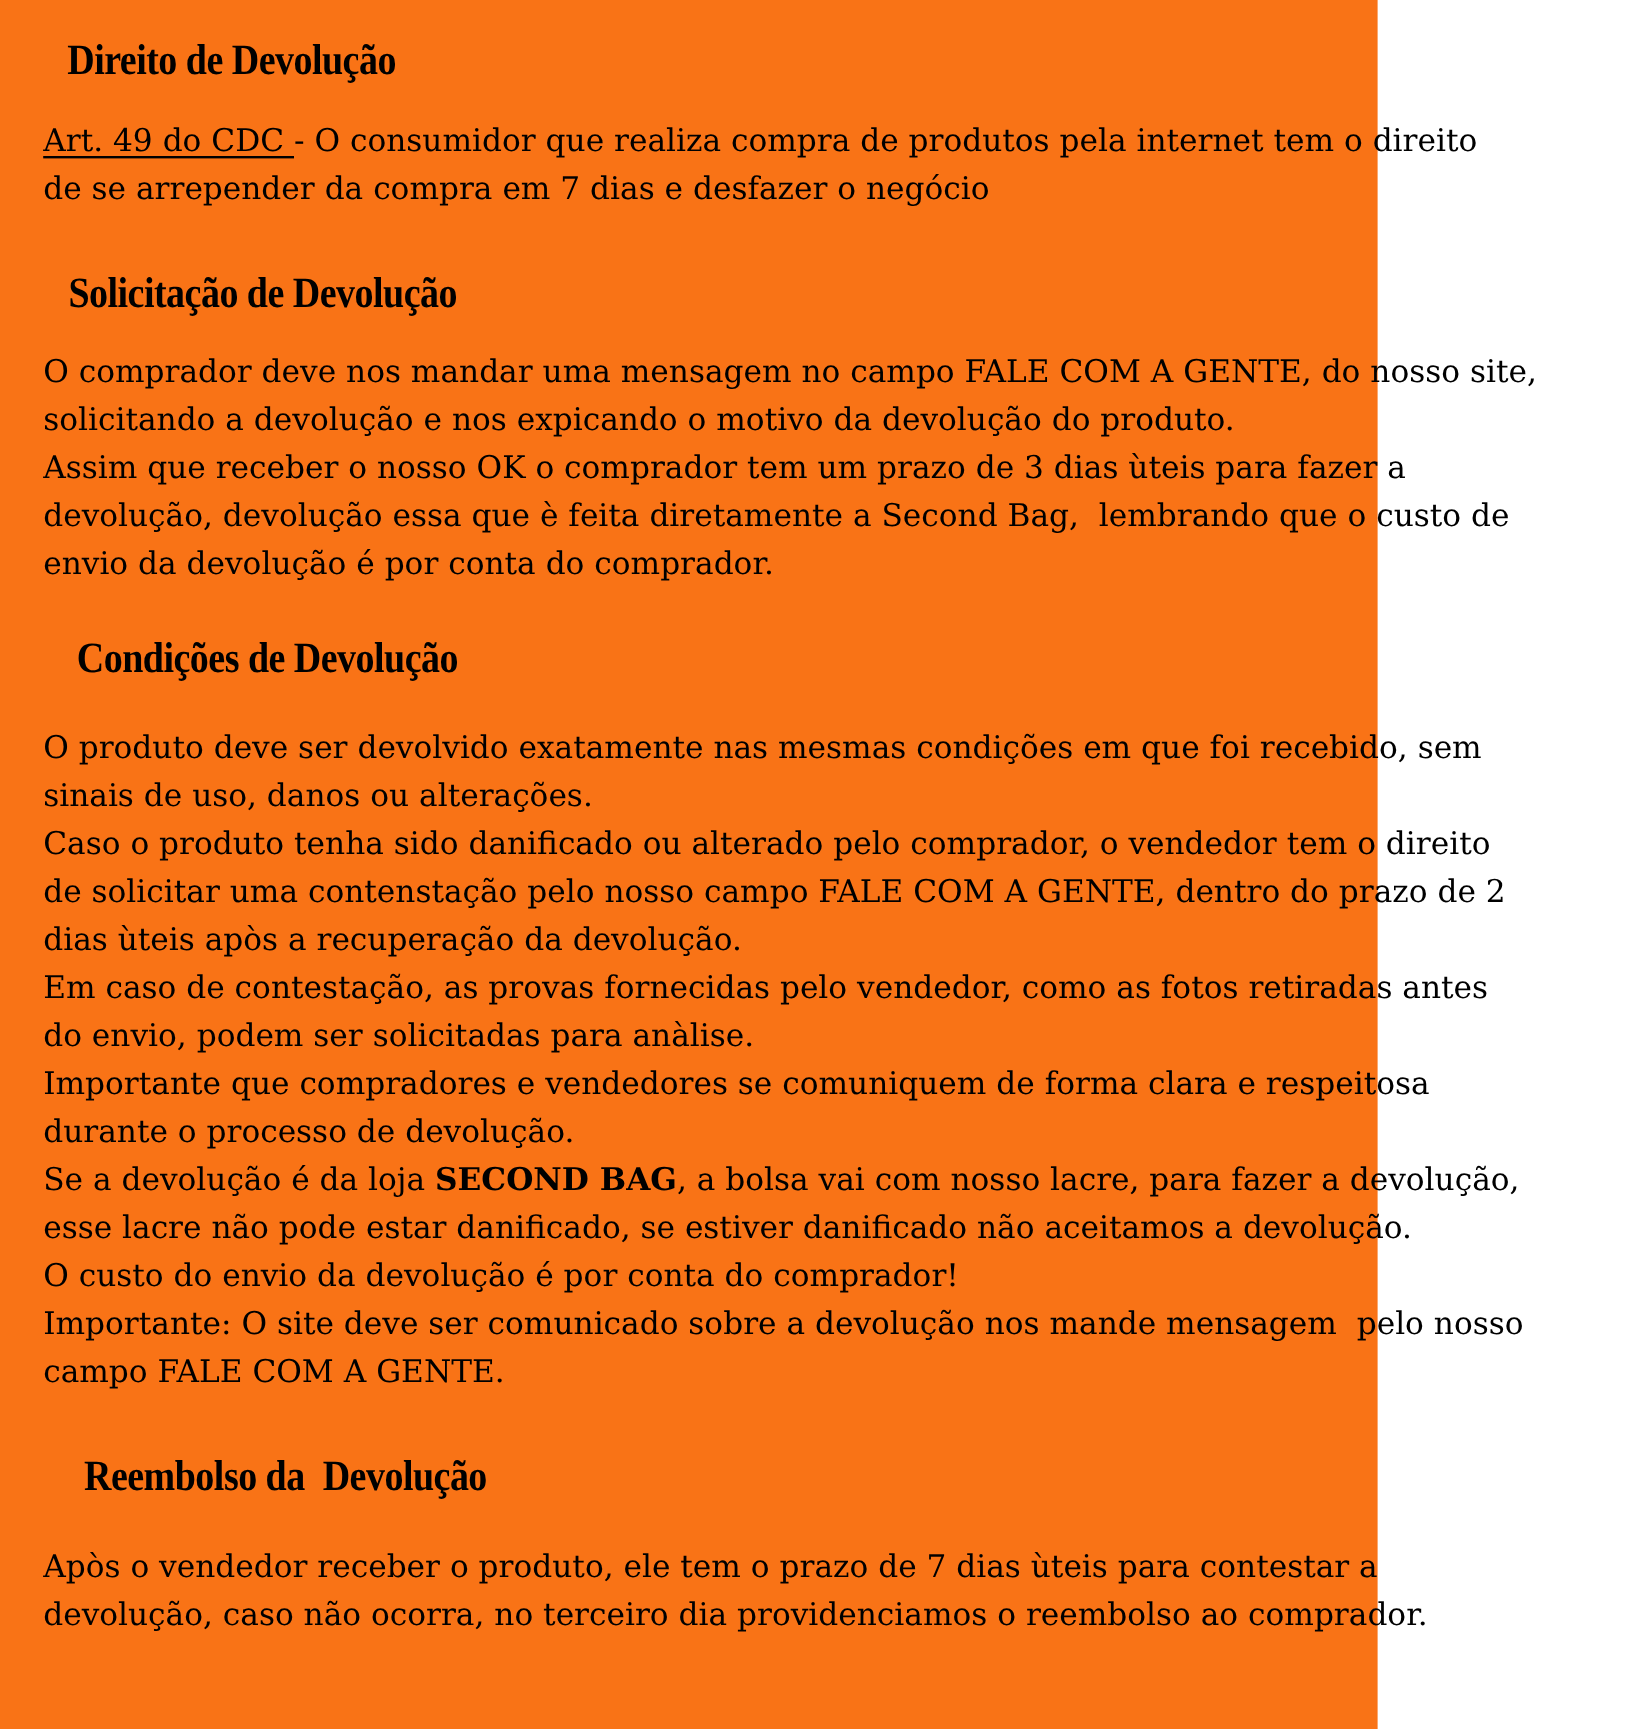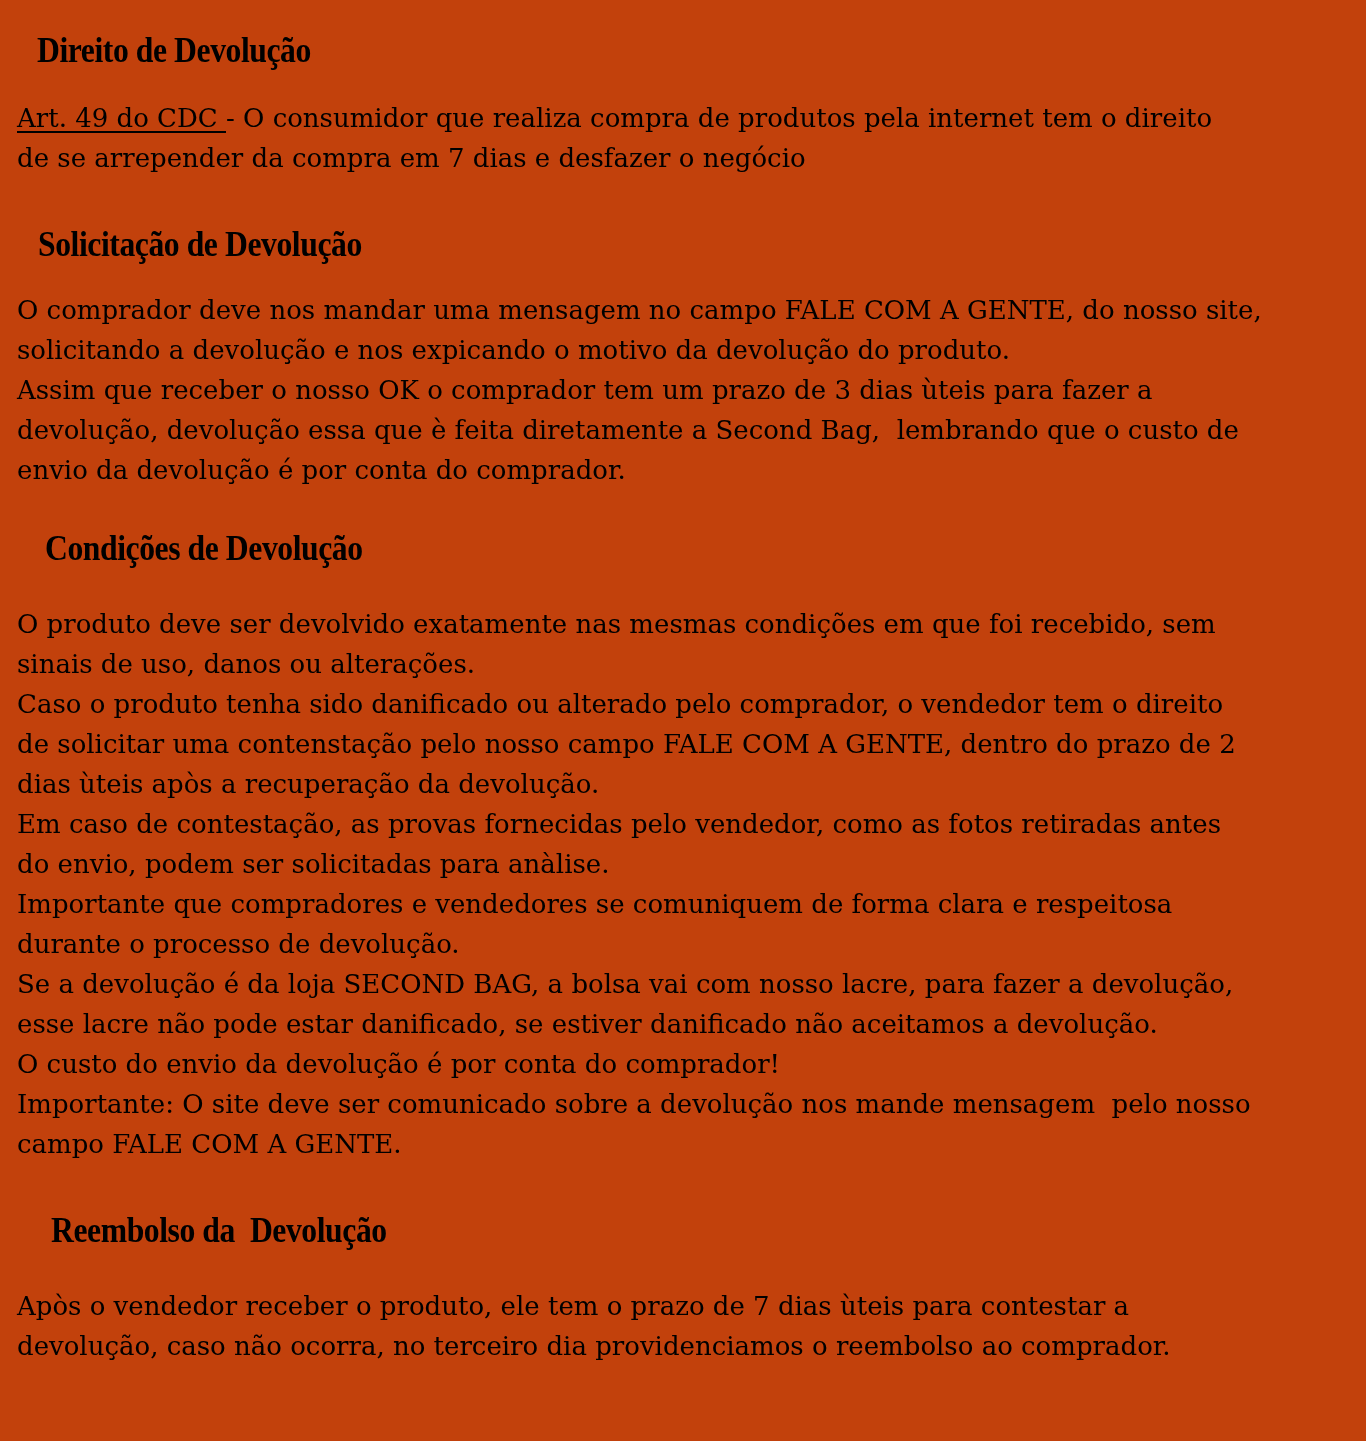--- a/index.html
+++ b/index.html
@@ -7,24 +7,24 @@
     padding: 0;
     background: #ffffff;
   }
   body {
     width: 1366px;
     height: 1441px;
     overflow: hidden;
   }
   .page {
     box-sizing: border-box;
-    width: 1366px;
+    width: 1148px;
     height: 1441px;
-    padding: 24px 4px 40px 17px;
-    background: #c2410c;
+    padding: 24px 4px 40px 36px;
+    background: #f97316;
     color: #000000;
   }
   .title {
     font-family: "Liberation Serif", serif;
     font-weight: 700;
     font-size: 36px;
     line-height: 44px;
     margin: 0;
     white-space: pre;
     letter-spacing: -0.5px;
@@ -46,21 +46,21 @@
   }
   .p1 { margin: 26px 0 4px 0; }
   .p2 { margin: 24px 0 0 0; }
   .p3 { margin: 34px 0 0 0; }
   .p4 { margin: 34px 0 0 0; }
   .u {
     text-decoration: underline;
     text-underline-offset: 4px;
     text-decoration-thickness: 2px;
   }
-  .b { font-weight: 400; }
+  .b { font-weight: 700; }
 </style>
 </head>
 <body>
 
 <div class="page">
 
   <h1 class="title t1">Direito de Devolução</h1>
 
   <p class="body p1"><span class="u">Art. 49 do CDC </span><span>- O consumidor que realiza compra de produtos pela internet tem o direito
 de se arrepender da compra em 7 dias e desfazer o negócio</span></p>

